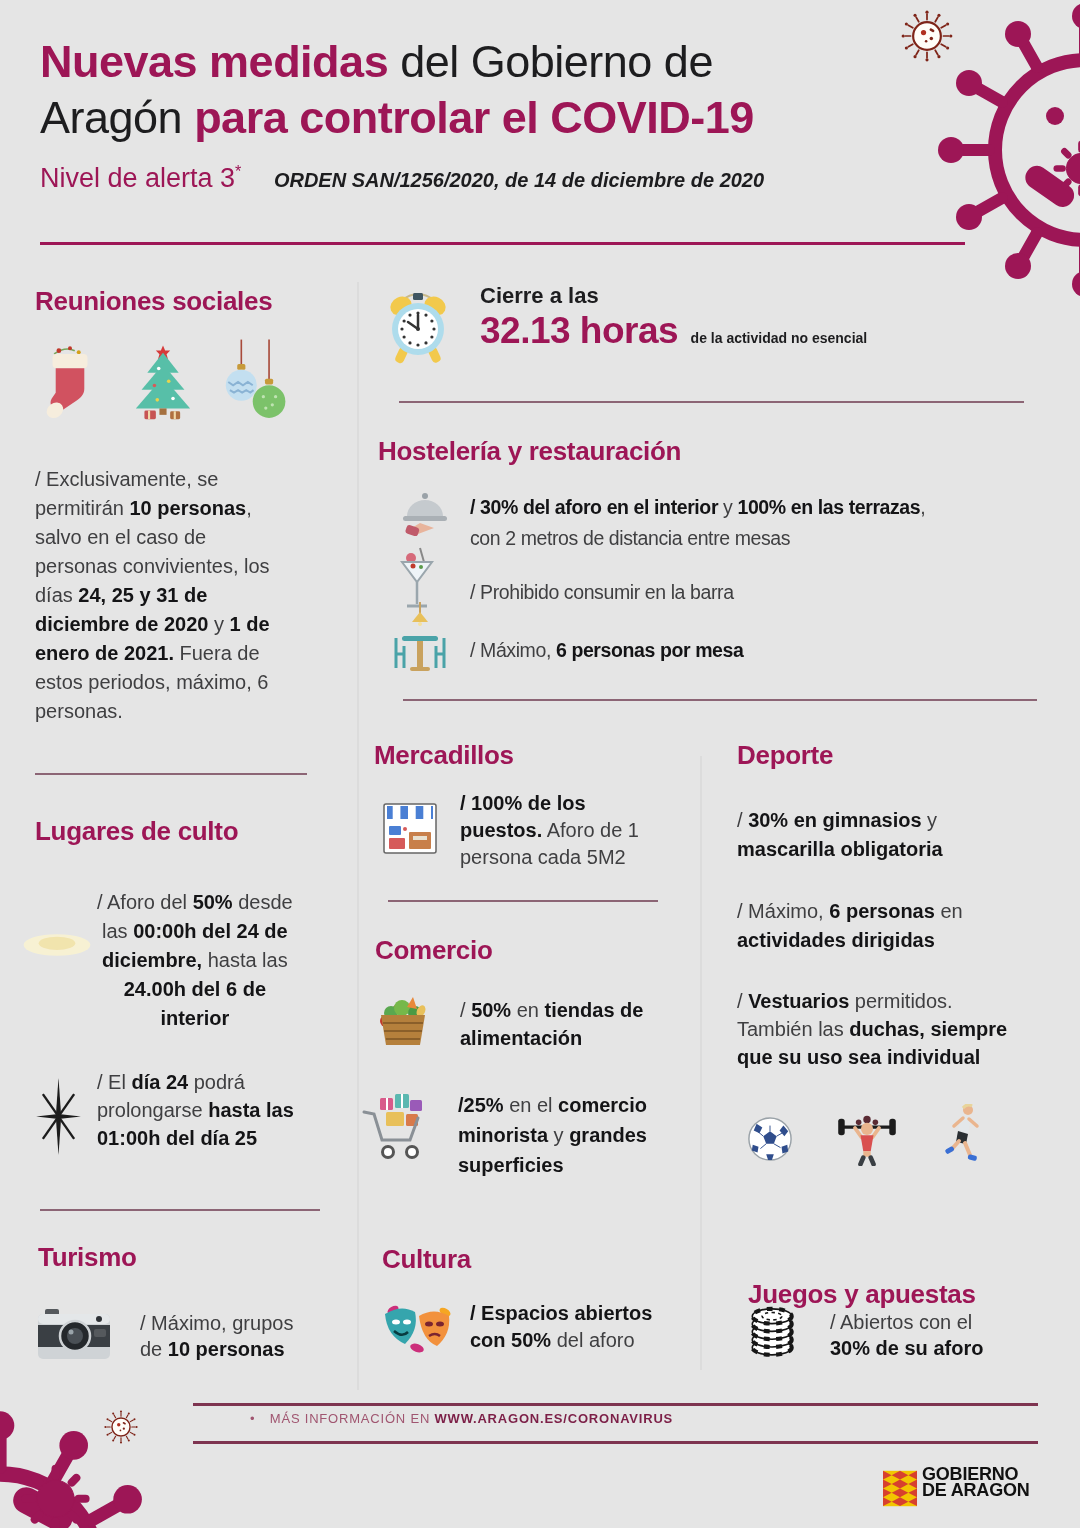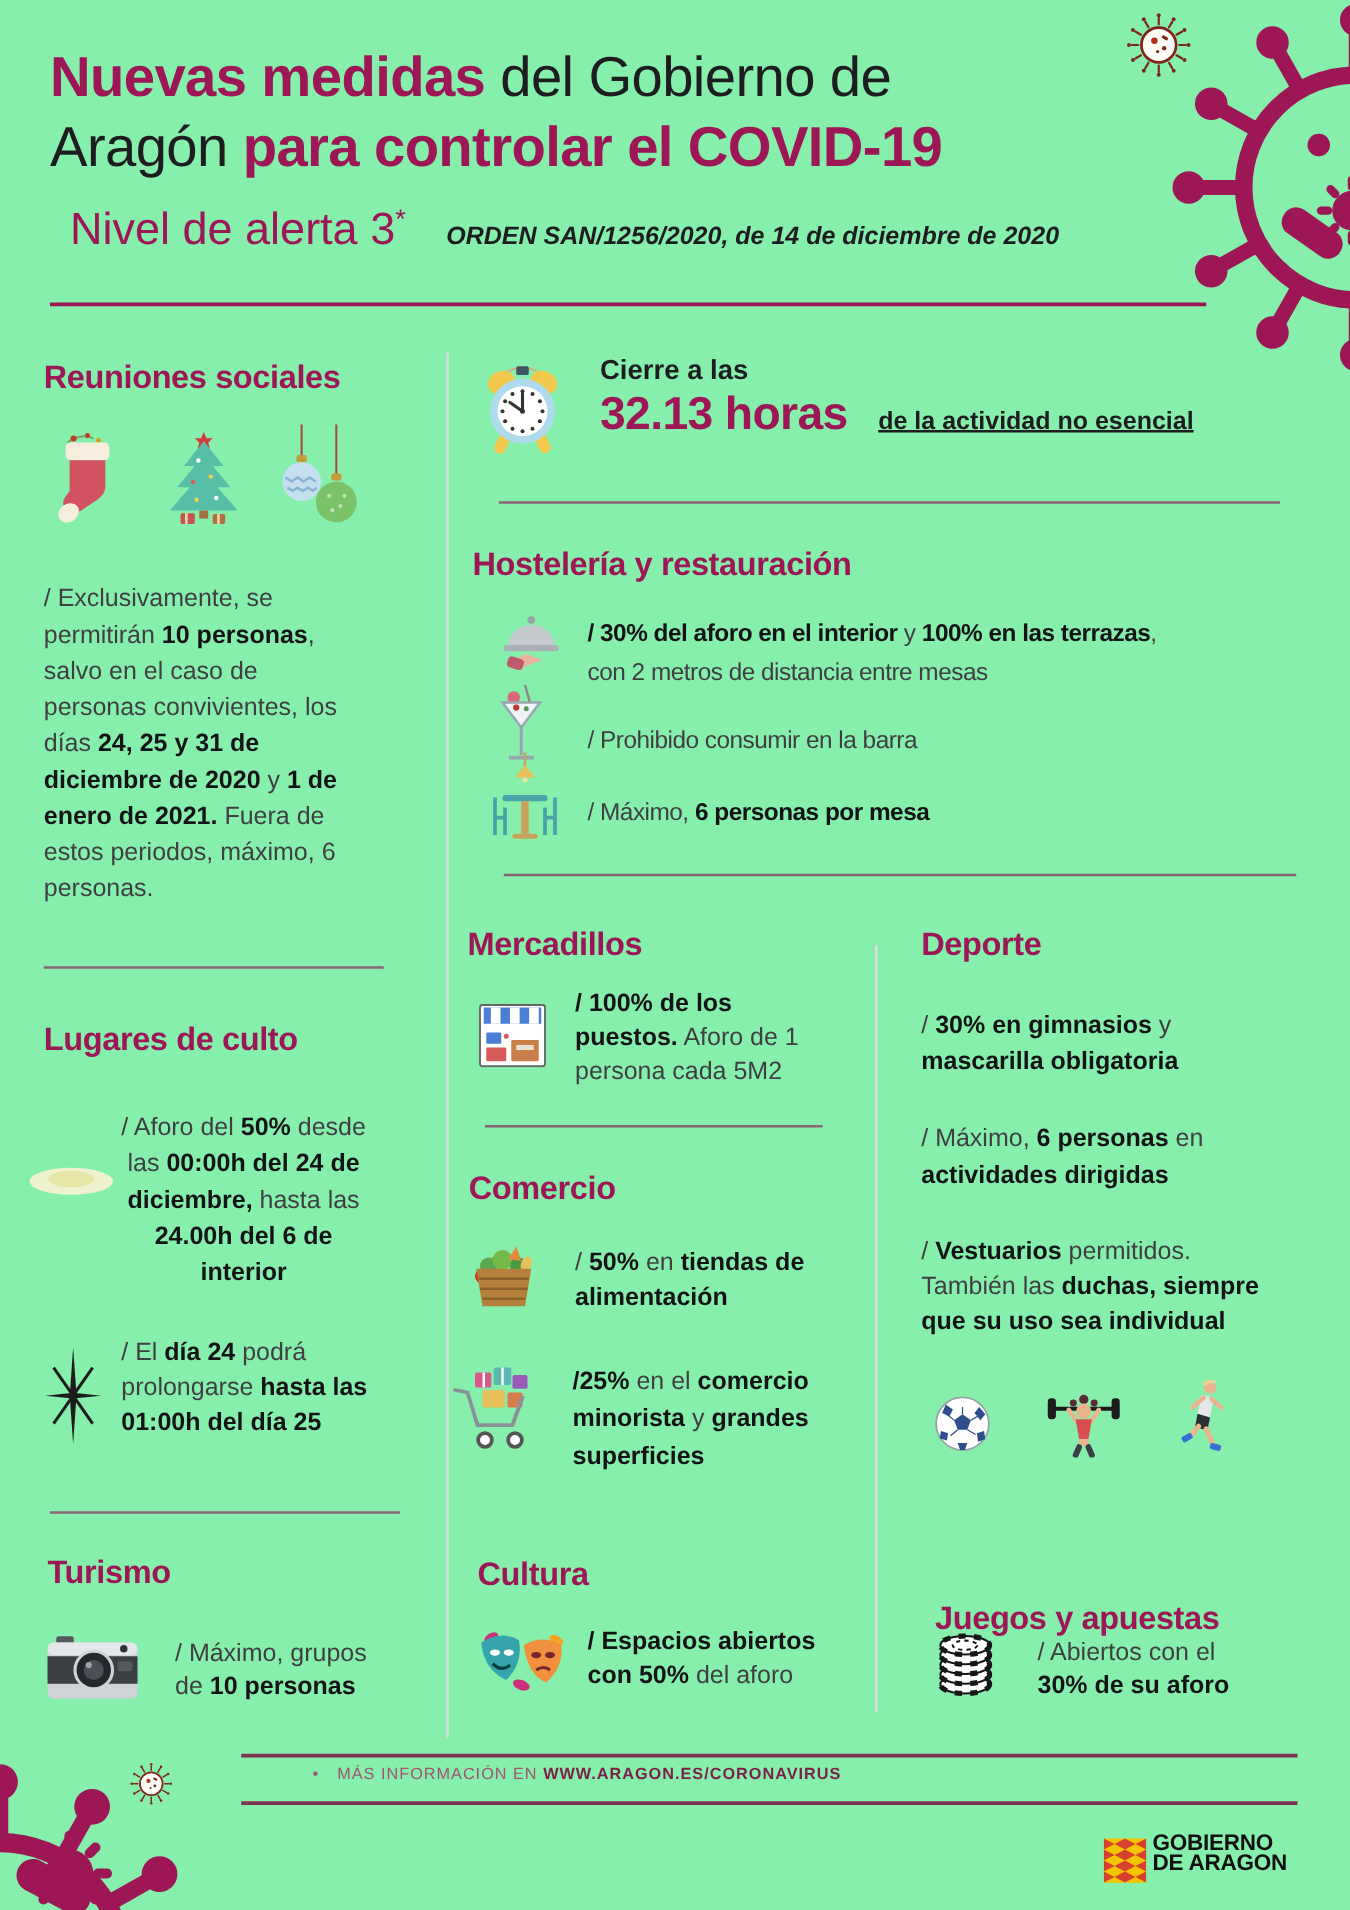--- a/index.html
+++ b/index.html
@@ -3,21 +3,21 @@
 <meta charset="utf-8">
 <style>
   :root{
     --accent:#9d1656;
     --ink:#1d1d1f;
     --body:#3f3f41;
     --bold:#141416;
   }
   html,body{margin:0;padding:0;}
   body{width:1080px;height:1528px;background:#fff;font-family:"Liberation Sans",sans-serif;}
-  .page{position:relative;width:1080px;height:1528px;overflow:hidden;background:#86efac;}
+  .page{position:relative;width:1080px;height:1528px;overflow:hidden;background:#e5e5e5;}
   .abs{position:absolute;}
   .b{font-weight:700;}
   .accent{color:var(--accent);}
   .sec-title{font-weight:700;font-size:26px;letter-spacing:-0.3px;color:var(--accent);white-space:nowrap;}
   .txt{font-size:20px;line-height:29px;color:var(--body);white-space:nowrap;}
   .txt .b:not(.accent){color:var(--bold);}
   .hline{background:#8c6575;height:2px;}
   .vline{background:#dcdcdc;width:2px;}
   .mline{background:var(--accent);}
   .fline{background:#7e3450;height:3px;}
@@ -114,21 +114,21 @@
   <circle cx="26" cy="26" r="3" fill="#b03020"></circle>
 </g>
 </defs>
 </svg>
 
 <div class="page">
 
   <div class="abs" style="left:40px;top:34px;width:880px;font-size:45px;line-height:1.24;letter-spacing:-0.5px;color:var(--ink);"><span class="b accent">Nuevas medidas</span><span> del Gobierno de</span><br><span>Aragón </span><span class="b accent">para controlar el COVID-19</span></div>
 
   <div class="abs" style="left:40px;top:162px;white-space:nowrap;">
-    <span style="font-size:36px;color:var(--accent);margin-left:16px;"><span>Nivel de alerta 3</span><sup>*</sup></span>
+    <span style="font-size:27px;color:var(--accent);"><span>Nivel de alerta 3</span><sup>*</sup></span>
     <span style="font-style:italic;font-weight:700;font-size:20px;color:var(--ink);margin-left:28px;">ORDEN SAN/1256/2020, de 14 de diciembre de 2020</span>
   </div>
 
   <div class="abs mline" style="left:40px;top:242px;width:925px;height:3px;"></div>
 
   <svg class="abs" style="left:901px;top:10px;" width="52" height="52" viewBox="0 0 60 60">
       <use href="#def-virus-small"></use>
     </svg>
 
   <svg class="abs" style="left:935px;top:0px;" width="300" height="300" viewBox="0 0 300 300">
@@ -249,21 +249,21 @@
     </g>
     <line x1="31" y1="42" x2="31" y2="28" stroke="#333" stroke-width="2.5" stroke-linecap="round"></line>
     <line x1="31" y1="42" x2="21" y2="35" stroke="#333" stroke-width="2.5" stroke-linecap="round"></line>
     <circle cx="31" cy="42" r="2" fill="#333"></circle>
   </svg>
 
   <div class="abs" style="left:480px;top:283px;white-space:nowrap;">
     <div style="font-size:22px;font-weight:700;color:var(--ink);">Cierre a las</div>
     <div style="margin-top:1px;">
       <span style="font-size:37px;font-weight:700;color:var(--accent);letter-spacing:-0.5px;">32.13 horas</span>
-      <span style="font-size:20px;font-weight:700;color:var(--ink);margin-left:20px;text-decoration:underline;">de la actividad no esencial</span>
+      <span style="font-size:14px;font-weight:700;color:var(--ink);margin-left:8px;">de la actividad no esencial</span>
     </div>
   </div>
 
   <div class="abs hline" style="left:399px;top:401px;width:625px;"></div>
 
   <div class="abs sec-title" style="left:378px;top:436px;">Hostelería y restauración</div>
 
   <svg class="abs" style="left:402px;top:488px;" width="46" height="48" viewBox="0 0 46 48">
     <circle cx="23" cy="8" r="3" fill="#9aa2a8"></circle>
     <path d="M5 28 a18 16 0 0 1 36 0 z" fill="#c5cace"></path>

